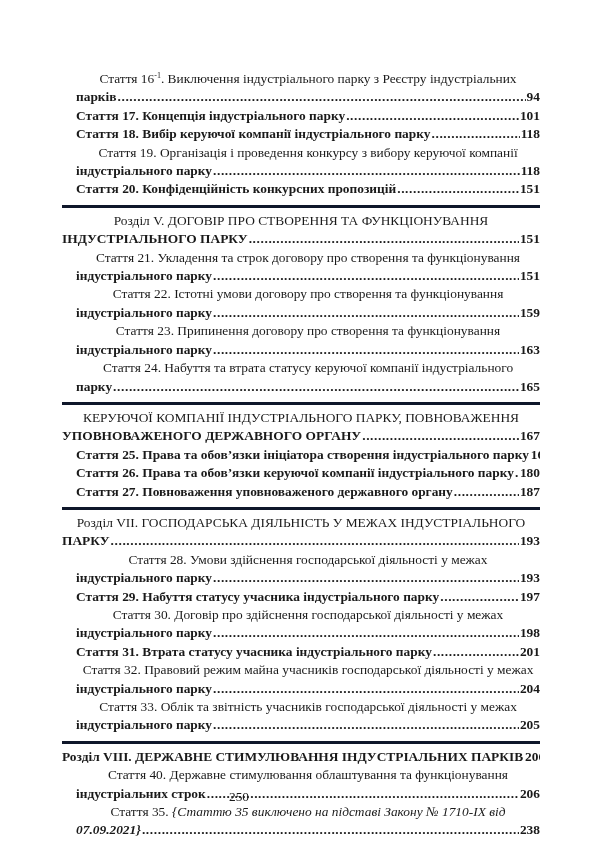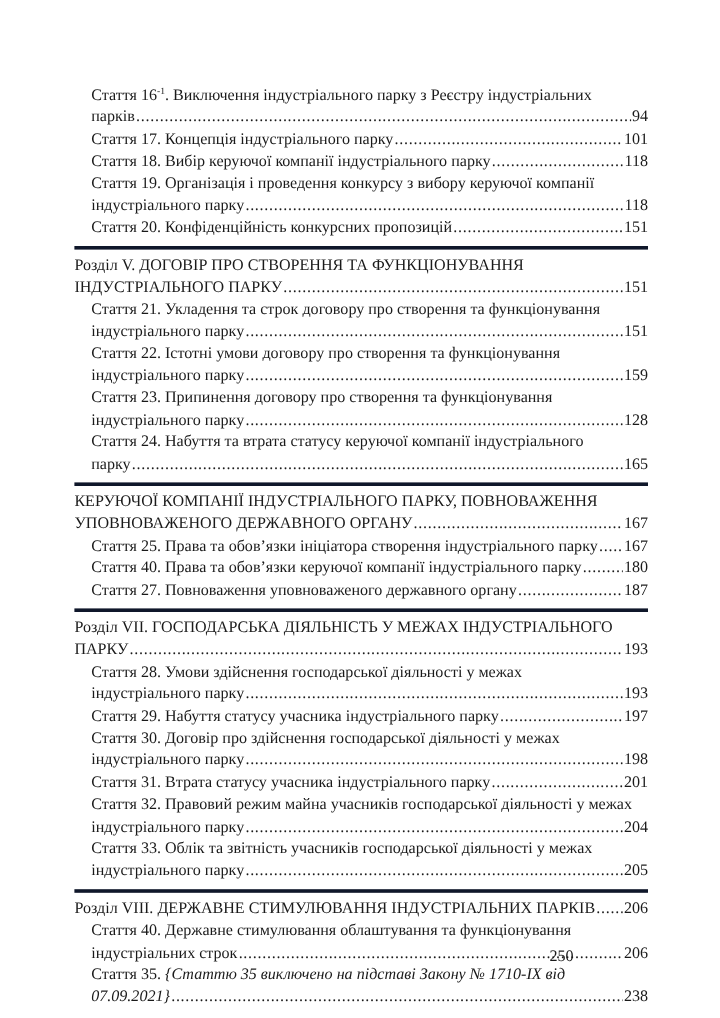--- a/index.html
+++ b/index.html
@@ -4,29 +4,29 @@
 <style>
   html, body { margin: 0; padding: 0; background: #ffffff; }
   body { width: 600px; height: 848px; position: relative; overflow: hidden;
          font-family: "Liberation Serif", serif; color: #1a1a1a; }
   .page { position: absolute; left: 0; top: 0; width: 600px; height: 848px; }
   .toc { position: absolute; left: 62px; top: 70px; width: 478px; font-size: 13.4px; line-height: 18.4px; }
   .entry { position: relative; }
   .entry.article { padding-left: 14px; }
   .entry.section { padding-left: 0; }
   .entry.section.sep { border-top: 3px solid #0f172a; margin-top: 6px; padding-top: 4px; }
-  .first-line { white-space: nowrap; overflow: hidden; }
-  .last-line { display: flex; align-items: center; white-space: nowrap; overflow: hidden; }
+  .first-line { white-space: nowrap; overflow: hidden; text-align: center; }
+  .last-line { display: flex; align-items: center; white-space: nowrap; overflow: hidden; font-weight: bold; }
   .last-line .txt { flex: 0 0 auto; }
   .last-line .dots { flex: 1 1 auto; overflow: hidden; white-space: nowrap; margin: 0 1px; letter-spacing: 0.6px; }
   .last-line .dots::before { content: "......................................................................................................................................................................................................................................................................................"; }
   .last-line .pg { flex: 0 0 auto; }
   .it { font-style: italic; }
   sup { font-size: 8px; line-height: 0; vertical-align: 5px; }
-  .page-number { position: absolute; left: 0; width: 478px; top: 789px; text-align: right; font-size: 13.4px; }
+  .page-number { position: absolute; left: 0; width: 478px; top: 789px; text-align: center; font-size: 13.4px; }
 </style>
 </head>
 <body>
 
 <div class="page">
   <div class="toc">
 
     <div class="entry article">
       <div class="first-line"><span>Стаття 16</span><sup>-1</sup><span>. Виключення індустріального парку з Реєстру індустріальних</span></div>
       <div class="last-line">
@@ -94,21 +94,21 @@
           <span class="dots"></span>
           <span class="pg">159</span>
         </div>
     </div>
 
     <div class="entry article">
       <div class="first-line">Стаття 23. Припинення договору про створення та функціонування</div>
       <div class="last-line">
           <span class="txt">індустріального парку</span>
           <span class="dots"></span>
-          <span class="pg">128</span>
+          <span class="pg">163</span>
         </div>
     </div>
 
     <div class="entry article">
       <div class="first-line">Стаття 24. Набуття та втрата статусу керуючої компанії індустріального</div>
       <div class="last-line">
           <span class="txt">парку</span>
           <span class="dots"></span>
           <span class="pg">165</span>
         </div>
@@ -126,21 +126,21 @@
     <div class="entry article">
       <div class="last-line">
           <span class="txt">Стаття 25. Права та обов’язки ініціатора створення індустріального парку</span>
           <span class="dots"></span>
           <span class="pg">167</span>
         </div>
     </div>
 
     <div class="entry article">
       <div class="last-line">
-          <span class="txt">Стаття 40. Права та обов’язки керуючої компанії індустріального парку</span>
+          <span class="txt">Стаття 26. Права та обов’язки керуючої компанії індустріального парку</span>
           <span class="dots"></span>
           <span class="pg">180</span>
         </div>
     </div>
 
     <div class="entry article">
       <div class="last-line">
           <span class="txt">Стаття 27. Повноваження уповноваженого державного органу</span>
           <span class="dots"></span>
           <span class="pg">187</span>

